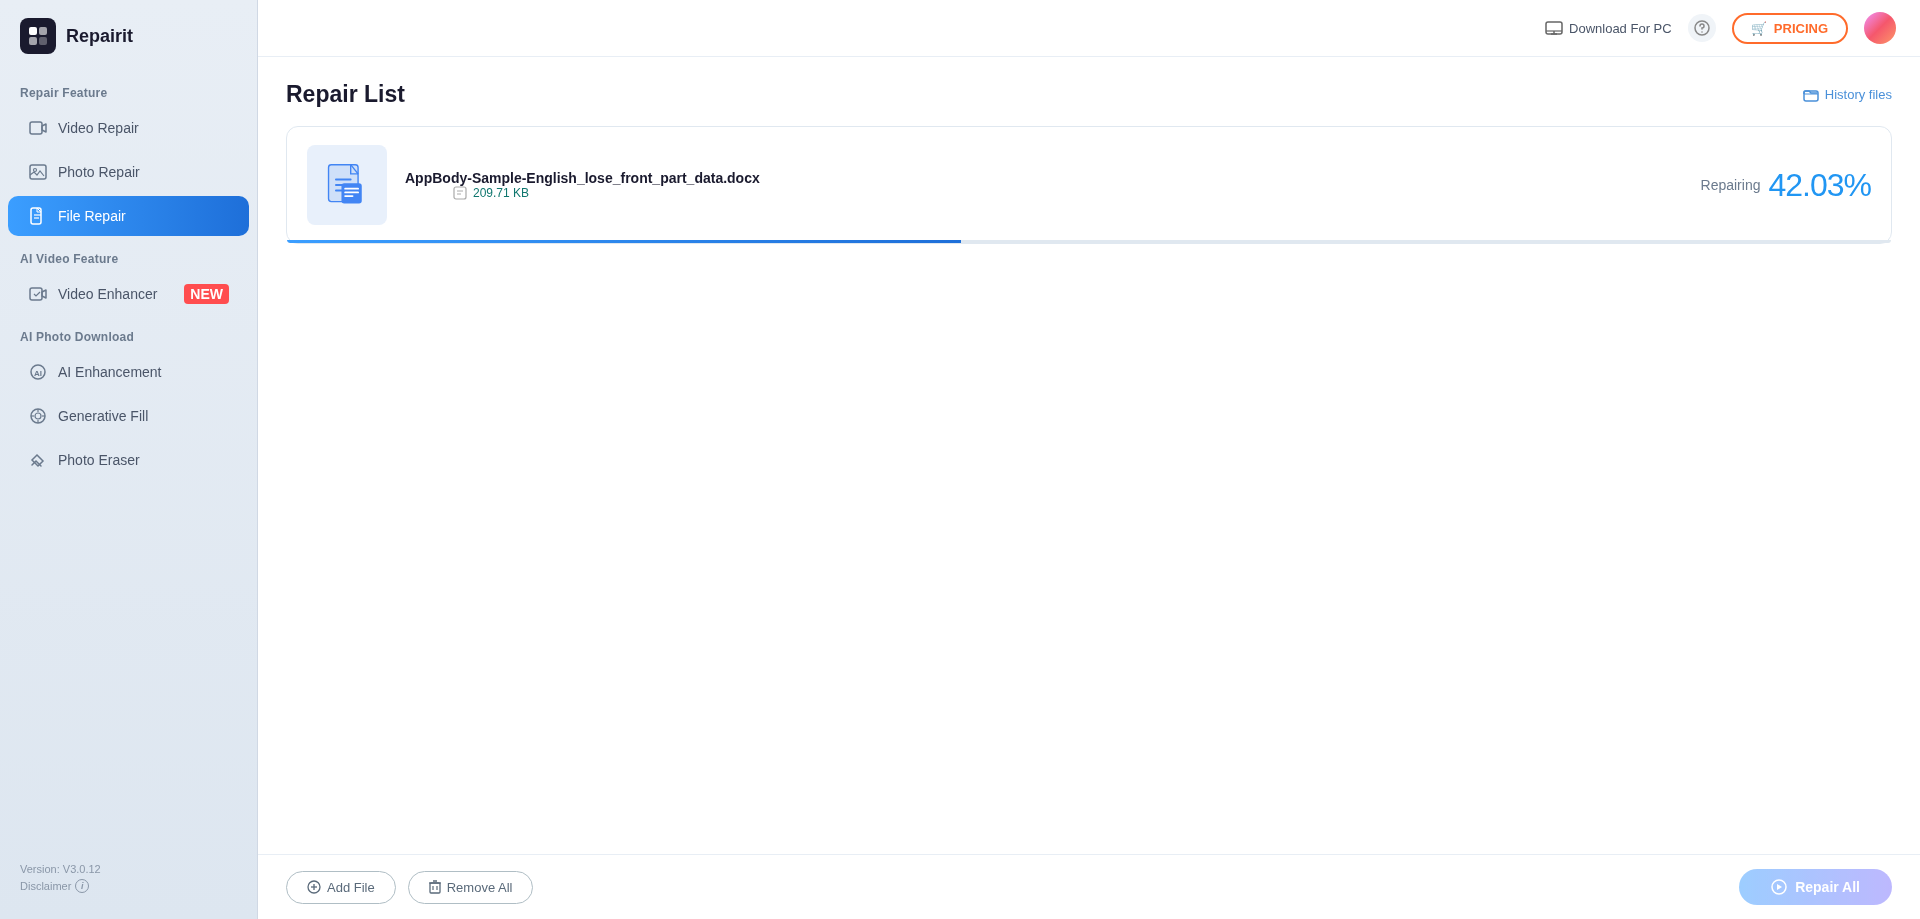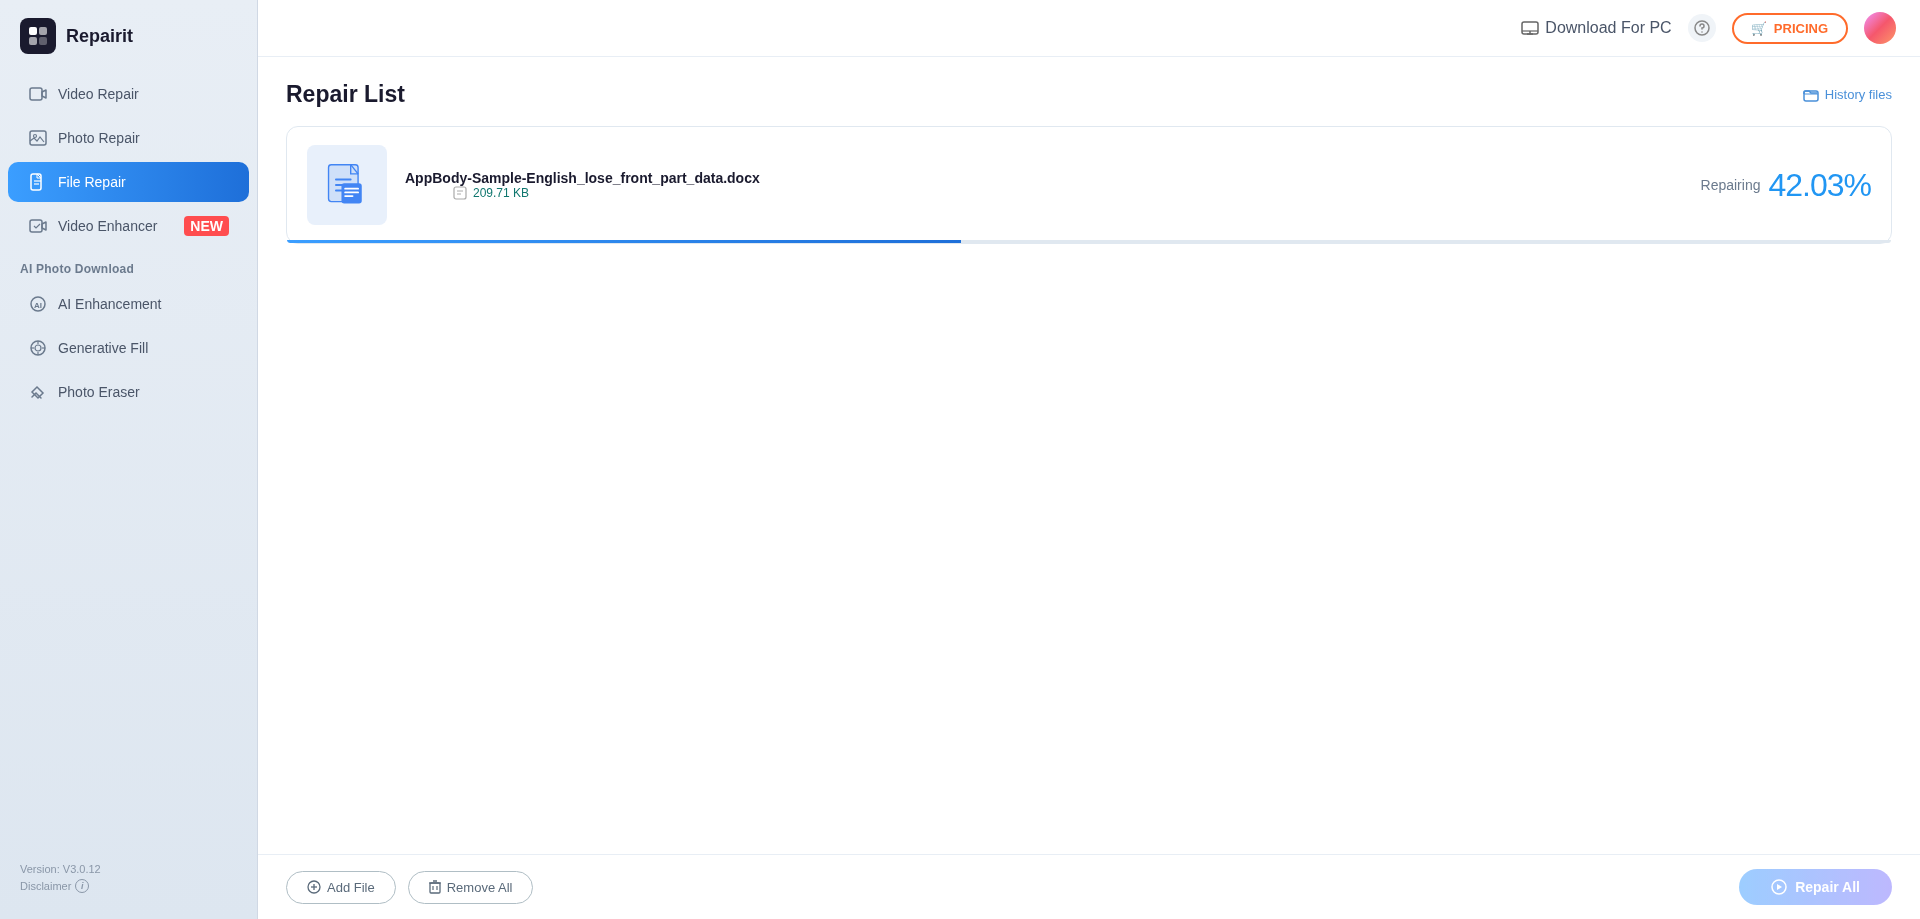--- a/index.html
+++ b/index.html
@@ -98,21 +98,21 @@
       display: flex;
       align-items: center;
       justify-content: flex-end;
       padding: 12px 24px;
       border-bottom: 1px solid #e8eef5;
       background: white;
       gap: 16px;
     }
     .topbar-download {
       display: flex; align-items: center; gap: 6px;
-      font-size: 16px; color: #4a5568; cursor: pointer;
+      font-size: 13px; color: #4a5568; cursor: pointer;
     }
     .topbar-download svg { color: #888; }
     .topbar-help {
       width: 28px; height: 28px;
       border-radius: 50%; background: #f0f4f8;
       display: flex; align-items: center; justify-content: center;
       cursor: pointer; color: #666; font-size: 14px;
     }
     .pricing-btn {
       border: 2px solid #ff6b2b;
@@ -253,20 +253,21 @@
       <svg width="22" height="22" viewBox="0 0 22 22" fill="none">
         <rect x="2" y="2" width="8" height="8" rx="2" fill="white"></rect>
         <rect x="12" y="2" width="8" height="8" rx="2" fill="white" opacity="0.6"></rect>
         <rect x="2" y="12" width="8" height="8" rx="2" fill="white" opacity="0.6"></rect>
         <rect x="12" y="12" width="8" height="8" rx="2" fill="white" opacity="0.3"></rect>
       </svg>
     </div>
     <span id="logo-text">Repairit</span>
   </div>
 
+  <div class="section-label">Repair Feature</div>
 
   <div class="sidebar-item">
     <div class="sidebar-item-icon">
       <svg width="18" height="18" viewBox="0 0 18 18" fill="none">
         <rect x="1" y="3" width="12" height="12" rx="2" stroke="#6b7a8d" stroke-width="1.5"></rect>
         <path d="M13 7l4-2v8l-4-2V7z" stroke="#6b7a8d" stroke-width="1.5" stroke-linejoin="round"></path>
       </svg>
     </div>
     <span>Video Repair</span>
   </div>
@@ -287,20 +288,21 @@
       <svg width="18" height="18" viewBox="0 0 18 18" fill="none">
         <rect x="2" y="1" width="10" height="16" rx="2" stroke="white" stroke-width="1.5"></rect>
         <path d="M8 1l4 4h-4V1z" stroke="white" stroke-width="1"></path>
         <line x1="5" y1="8" x2="12" y2="8" stroke="white" stroke-width="1.2"></line>
         <line x1="5" y1="11" x2="10" y2="11" stroke="white" stroke-width="1.2"></line>
       </svg>
     </div>
     <span>File Repair</span>
   </div>
 
+  <div class="section-label">AI Video Feature</div>
 
   <div class="sidebar-item">
     <div class="sidebar-item-icon">
       <svg width="18" height="18" viewBox="0 0 18 18" fill="none">
         <rect x="1" y="3" width="12" height="12" rx="2" stroke="#6b7a8d" stroke-width="1.5"></rect>
         <path d="M13 7l4-2v8l-4-2V7z" stroke="#6b7a8d" stroke-width="1.5" stroke-linejoin="round"></path>
         <path d="M5 9l2 2 4-4" stroke="#6b7a8d" stroke-width="1.2"></path>
       </svg>
     </div>
     <span>Video Enhancer</span>

